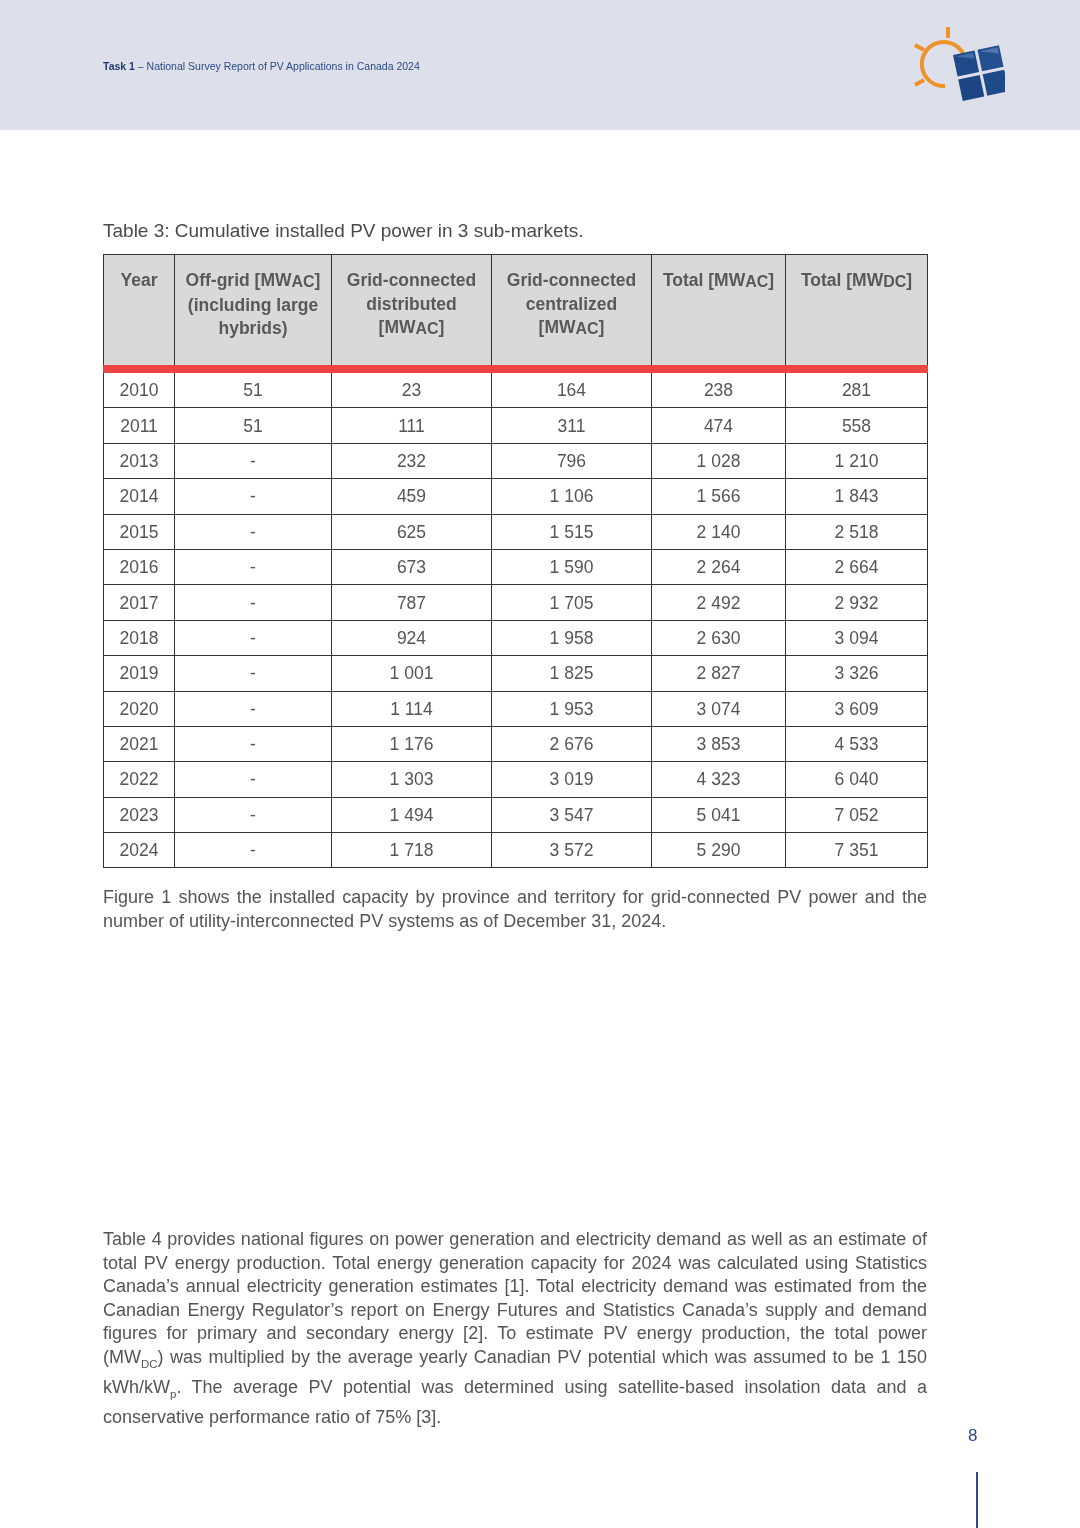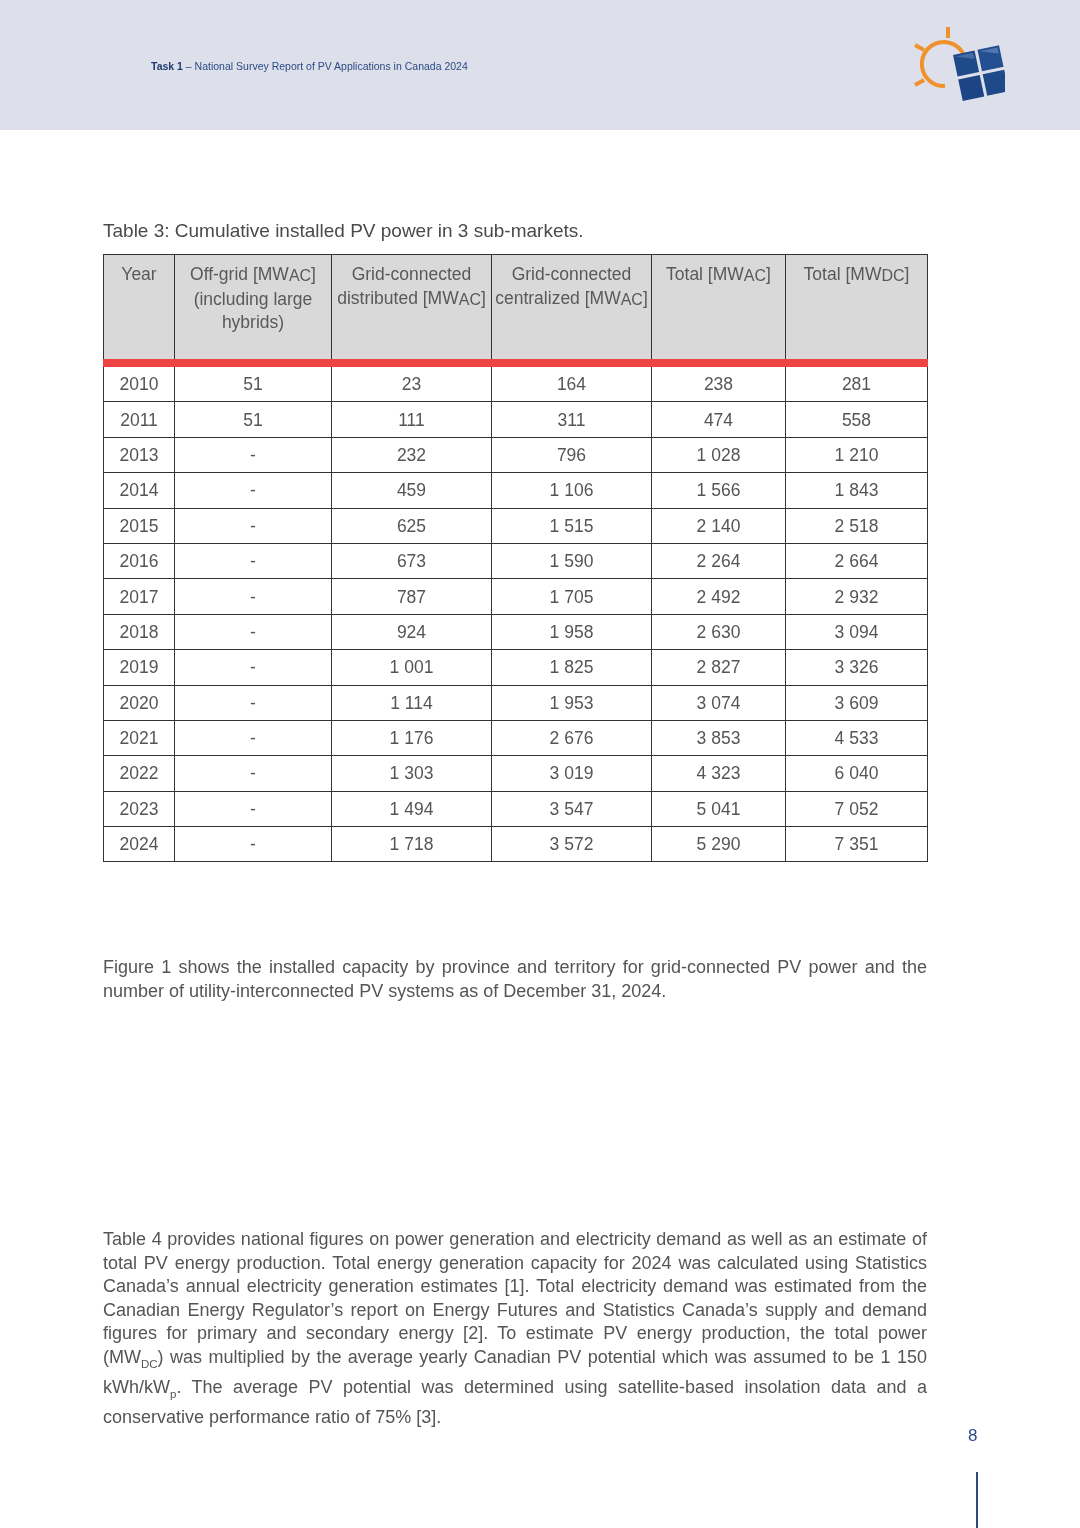--- a/index.html
+++ b/index.html
@@ -8,51 +8,51 @@
     background: #ffffff;
     font-family: "Liberation Sans", sans-serif;
     color: #4a4a4a;
   }
   .header-band {
     position: absolute; left: 0; top: 0; width: 1080px; height: 130px;
     background: #dde0ea;
   }
   .header-title {
     position: absolute; left: 103px; top: 60px;
-    font-size: 10.5px; color: #2d4a85; white-space: nowrap; margin-left: 48px;
+    font-size: 10.5px; color: #2d4a85; white-space: nowrap;
   }
   .header-title b { font-weight: bold; color: #1f3a70; }
   .logo { position: absolute; left: 905px; top: 25px; width: 100px; height: 88px; }
 
   .table-caption {
     position: absolute; left: 103px; top: 220px;
     font-size: 19px; font-weight: normal; color: #4a4a4a; white-space: nowrap;
   }
   table.data {
     position: absolute; left: 103px; top: 254px; width: 824px;
     border-collapse: collapse; table-layout: fixed;
     font-size: 17.5px; color: #555;
   }
   table.data th, table.data td { border: 1px solid #333; text-align: center; padding: 0; }
   table.data th {
-    background: #d9d9d9; vertical-align: top; font-weight: normal;
-    height: 96px; padding-top: 8px; line-height: 23.5px; color: #595959;
+    background: #d9d9d9; vertical-align: top; font-weight: bold;
+    height: 96px; padding-top: 14px; line-height: 23.5px; color: #595959;
   }
   table.data th sub { font-size: 16px; vertical-align: -1px; }
   table.data td { height: 34.4px; line-height: 34px; }
   table.data tr.thick td { border-top: 8px solid #ef4444; }
   col.c0 { width: 71px; } col.c1 { width: 157px; } col.c2 { width: 160px; }
   col.c3 { width: 160px; } col.c4 { width: 134px; } col.c5 { width: 142px; }
 
   .para {
     position: absolute; left: 103px; width: 824px;
     font-size: 18px; line-height: 23.5px; color: #555; text-align: justify;
   }
   .para sub { font-size: 11.5px; }
-  .p1 { top: 956px; }
+  .p1 { top: 886px; }
   .p2 { top: 1228px; }
 
   .page-number {
     position: absolute; left: 968px; top: 1426px; font-size: 17px; color: #2d4a85;
   }
   .page-rule {
     position: absolute; left: 976px; top: 1472px; width: 2px; height: 56px; background: #2d4a85;
   }
 </style>
 </head>

